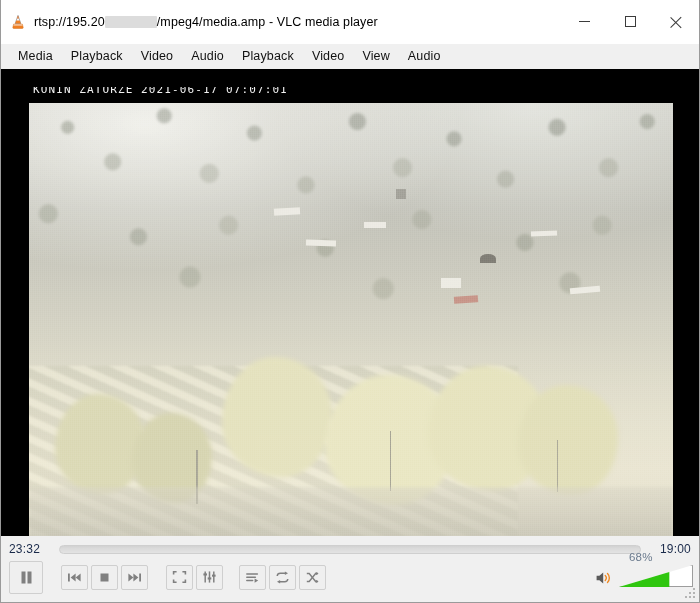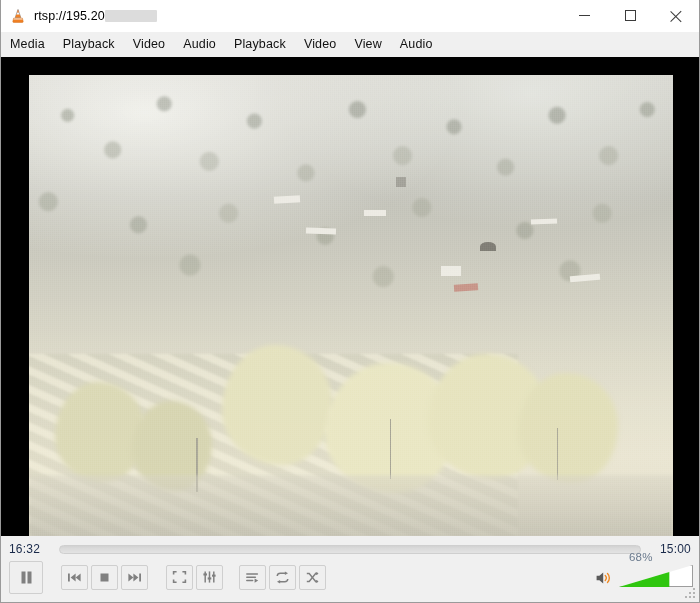--- a/index.html
+++ b/index.html
@@ -16,21 +16,21 @@
     background: #f0f0f0;
     display: flex;
     flex-direction: column;
     border: 1px solid #9a9a9a;
     border-top: none;
     overflow: hidden;
   }
 
   
   .titlebar {
-    height: 32px;
+    height: 44px;
     background: #ffffff;
     display: flex;
     align-items: center;
     flex: 0 0 auto;
     border-bottom: 1px solid #ffffff;
     position: relative;
   }
   .title-left {
     display: flex;
     align-items: center;
@@ -101,20 +101,21 @@
   }
   .glyph-close::before { transform: translateX(-50%) rotate(45deg); }
   .glyph-close::after  { transform: translateX(-50%) rotate(-45deg); }
 
   
   .menubar {
     height: 25px;
     background: #f0f0f0;
     display: flex;
     align-items: center;
+    padding-left: 8px;
     flex: 0 0 auto;
     border-bottom: 1px solid #f0f0f0;
   }
   .menu-item {
     font-size: 12.5px;
     color: #111111;
     padding: 3px 9px 4px 9px;
     cursor: default;
     white-space: nowrap;
     letter-spacing: .15px;
@@ -373,20 +374,21 @@
           <polygon points="8,1.5 5.2,9.5 10.8,9.5" fill="#ffffff" stroke="#6b6b6b" stroke-width="0.6"></polygon>
           <polygon points="8,1.5 7.0,4.4 9.0,4.4" fill="#e8782c"></polygon>
           <polygon points="6.3,6.6 9.7,6.6 10.8,9.5 5.2,9.5" fill="#f08024"></polygon>
           <path d="M3.6 10.2 L12.4 10.2 L13.2 13.6 Q13.3 14.4 12.4 14.4 L3.6 14.4 Q2.7 14.4 2.8 13.6 Z" fill="#f08024" stroke="#d06a15" stroke-width="0.5"></path>
           <path d="M3.8 10.4 L12.2 10.4 L12.5 11.6 L3.5 11.6 Z" fill="#fbfbfb" opacity=".85"></path>
         </svg>
       </span>
       <span class="title-text">
         <span>rtsp://195.20</span>
         <span class="redacted"></span>
+        <span>/mpeg4/media.amp - VLC media player</span>
       </span>
     </div>
     <div class="win-btns">
       <button class="win-btn" title="Minimize">
         <span class="glyph-min"></span>
       </button>
       <button class="win-btn" title="Maximize">
         <span class="glyph-max"></span>
       </button>
       <button class="win-btn close" title="Close">
@@ -431,27 +433,30 @@
       <div class="willow" style="left:16%; top:70%; width:80px;  height:90px;  background:#c9c79c;"></div>
 
       <div class="lamp" style="left:26%; top:78%; height:54px;"></div>
       <div class="lamp" style="left:56%; top:74%; height:60px;"></div>
       <div class="lamp" style="left:82%; top:76%; height:52px;"></div>
 
       <div class="path-bottom"></div>
       <div class="vid-noise"></div>
       <div class="vid-wash"></div>
 
+      <div class="osd-bar">
+        <div class="osd-text">KONIN  ZATORZE 2021-06-17 07:07:01</div>
+      </div>
     </div>
   </div>
 
   <div class="seekrow">
-    <div class="time-lbl">16:32</div>
+    <div class="time-lbl">23:32</div>
     <div class="seekbar" title="Seek bar"></div>
-    <div class="time-lbl right">15:00</div>
+    <div class="time-lbl right">19:00</div>
   </div>
 
   <div class="controlbar">
 
     <button class="btn big" title="Pause">
       <span>
         <svg class="ic" width="17" height="17" viewBox="0 0 17 17">
           <rect class="icf" x="3.5" y="2.5" width="4" height="12"></rect>
           <rect class="icf" x="9.5" y="2.5" width="4" height="12"></rect>
         </svg>

